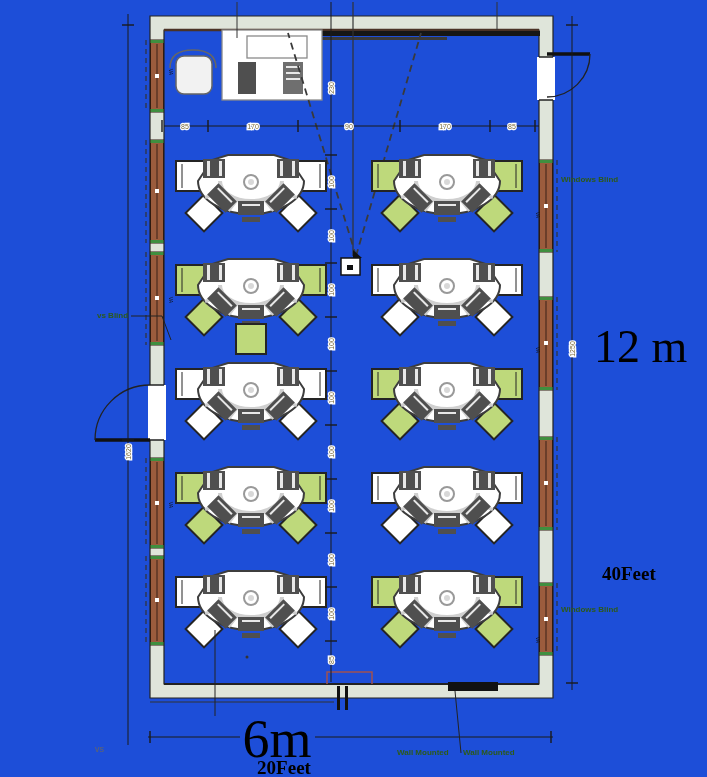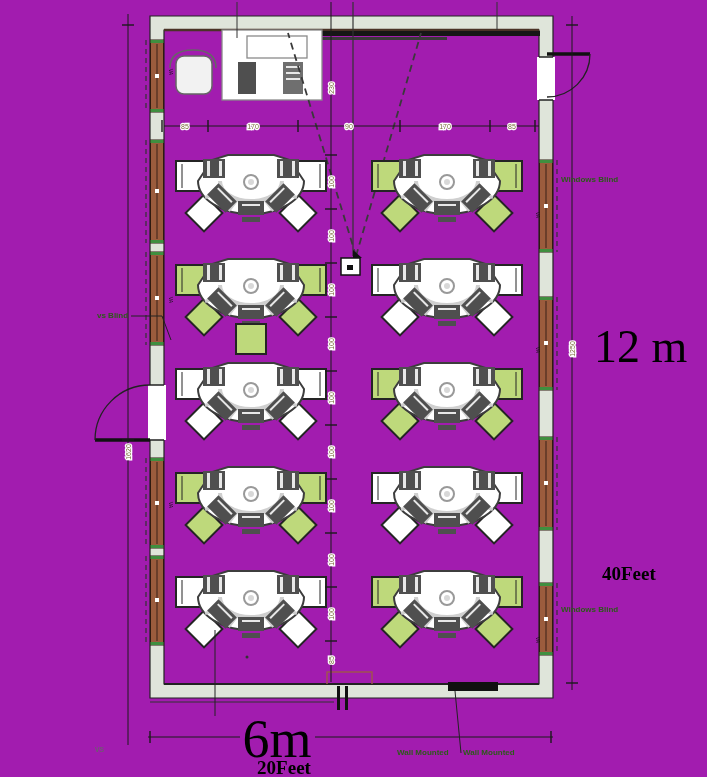--- a/index.html
+++ b/index.html
@@ -1,16 +1,16 @@
 <!DOCTYPE html>
 <html><head>
 <meta charset="utf-8">
 <style>
   html,body{margin:0;padding:0;background:#fff;}
-  .canvas{position:relative;width:707px;height:777px;background:#a21caf;overflow:hidden;}
+  .canvas{position:relative;width:707px;height:777px;background:#1d4ed8;overflow:hidden;}
   svg{display:block;}
   .wall{fill:#dfe5da;stroke:#222;stroke-width:1.2;fill-rule:evenodd;}
   .wallface{stroke:#4a3226;stroke-width:2.5;}
   .wallfaceb{stroke:#222;stroke-width:2;}
   .jamb{stroke:#222;stroke-width:1.5;}
   .window{fill:#9b5c3d;stroke:#2e1a10;stroke-width:1;}
   .winline{stroke:#5a3425;stroke-width:1.5;}
   .windot{fill:#fff;}
   .wincap{fill:#3f8f3f;}
   .blinddash{stroke:#333;stroke-width:1.2;stroke-dasharray:5 4;}

